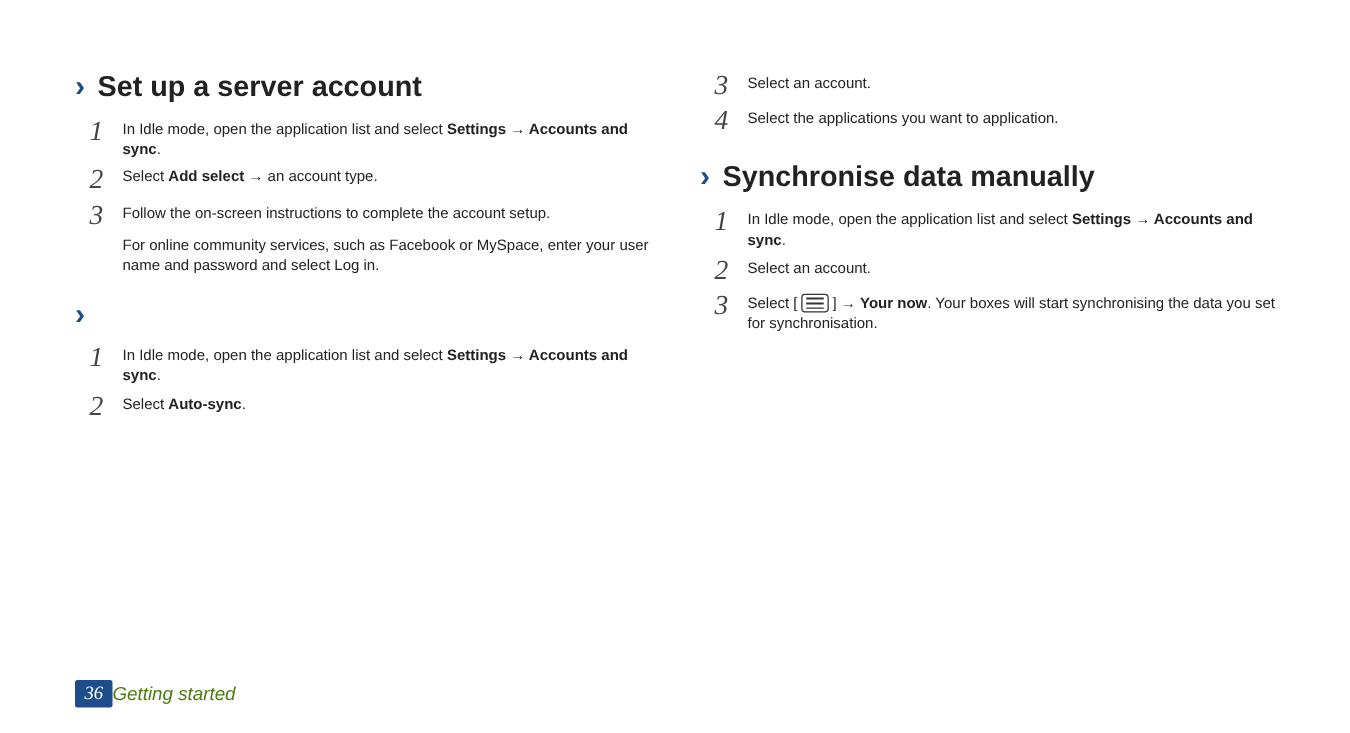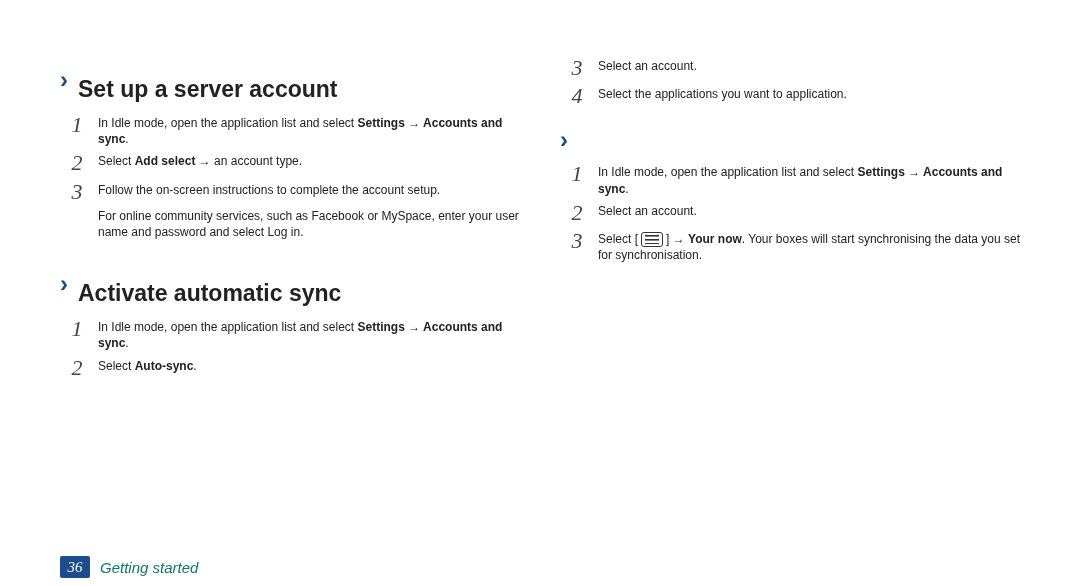--- a/index.html
+++ b/index.html
@@ -35,21 +35,20 @@
   .section-heading .chevron {
     color: #1d4d8a;
     font-size: 24px;
     line-height: 1;
     font-weight: 900;
   }
   .section-heading .title {
     font-size: 23px;
     font-weight: 700;
     color: #222;
-    margin-top: 20px;
   }
   .step {
     display: flex;
     gap: 10px;
     margin: 4px 0 4px 6px;
   }
   .step-num {
     width: 22px;
     flex: 0 0 22px;
     font-family: Georgia, "Times New Roman", serif;
@@ -95,41 +94,40 @@
     top: 2px;
     height: 9px;
     background:
       linear-gradient(#333,#333) 0 0/100% 1.6px no-repeat,
       linear-gradient(#333,#333) 0 50%/100% 1.6px no-repeat,
       linear-gradient(#333,#333) 0 100%/100% 1.6px no-repeat;
   }
   .footer {
     position: absolute;
     left: 60px;
-    bottom: 8px;
+    bottom: 20px;
     display: flex;
     align-items: center;
-    gap: 10px;
   }
   .page-num-box {
     background: #1d4d8a;
     color: #fff;
     font-style: italic;
     font-family: Georgia, "Times New Roman", serif;
     font-size: 15px;
     width: 30px;
     height: 22px;
     display: flex;
     align-items: center;
     justify-content: center;
     border-radius: 2px;
   }
   .footer-title {
     font-style: italic;
-    color: #0f766e;
+    color: #4d7c0f;
     font-size: 15px;
   }
 </style>
 </head>
 <body>
 
 <div class="page">
   <div class="columns">
 
     <div class="col">
@@ -158,21 +156,20 @@
         <div class="step-body">
           <span>Follow the on-screen instructions to complete the account setup.</span>
         </div>
       </div>
       <div class="indent-sub">
         <span>For online community services, such as Facebook or MySpace, enter your user name and password and select </span><span class="bold">Log in</span><span>.</span>
       </div>
 
       <div class="section-heading" style="margin-top:20px">
         <span class="chevron">›</span>
-        <span class="title">Activate automatic sync</span>
       </div>
 
       <div class="step">
         <div class="step-num">1</div>
         <div class="step-body">
           <span>In Idle mode, open the application list and select </span><span class="bold">Settings → Accounts and sync</span><span>.</span>
         </div>
       </div>
 
       <div class="step">
@@ -192,20 +189,21 @@
       </div>
 
       <div class="step">
         <div class="step-num">4</div>
         <div class="step-body">Select the applications you want to application.</div>
       </div>
 
 
       <div class="section-heading" style="margin-top:20px">
         <span class="chevron">›</span>
+        <span class="title">Synchronise data manually</span>
       </div>
 
       <div class="step">
         <div class="step-num">1</div>
         <div class="step-body">
           <span>In Idle mode, open the application list and select </span><span class="bold">Settings → Accounts and sync</span><span>.</span>
         </div>
       </div>
 
       <div class="step">

